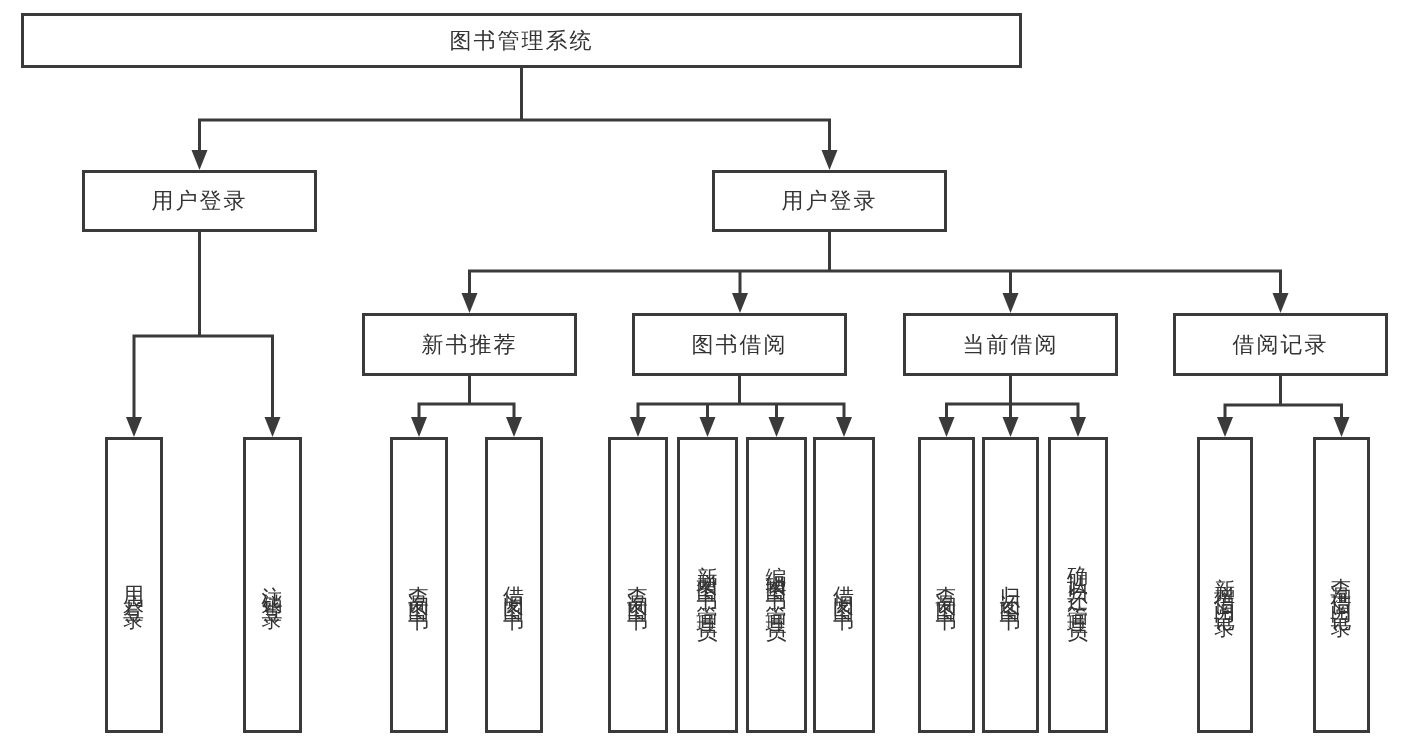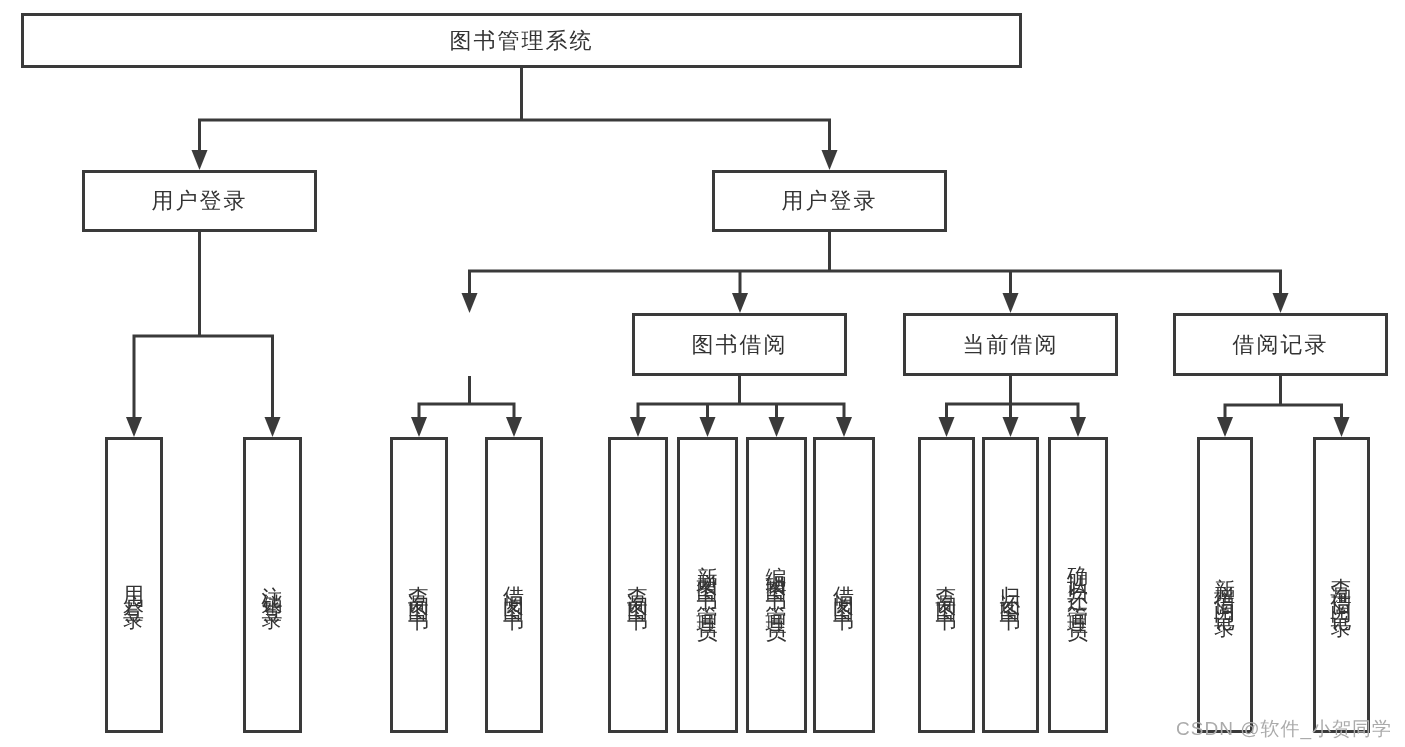--- a/index.html
+++ b/index.html
@@ -106,20 +106,21 @@
       <path d="M1217 417 L1233 417 L1225 437 Z"></path>
       <path d="M1333.5 417 L1349.5 417 L1341.5 437 Z"></path>
     </g>
   </svg>
 
   <div class="node hnode" style="left:21px; top:13px; width:1001px; height:55px;text-align:center;">图书管理系统</div>
 
   <div class="node hnode" style="left:82px; top:170px; width:235px; height:62px;">用户登录</div>
   <div class="node hnode" style="left:712px; top:170px; width:235px; height:62px;">用户登录</div>
 
+  <div class="node hnode" style="left:362px; top:313px; width:215px; height:63px;">新书推荐</div>
   <div class="node hnode" style="left:632px; top:313px; width:215px; height:63px;">图书借阅</div>
   <div class="node hnode" style="left:903px; top:313px; width:215px; height:63px;">当前借阅</div>
   <div class="node hnode" style="left:1173px; top:313px; width:215px; height:63px;">借阅记录</div>
 
   <div class="node leaf" style="left:105px; top:437px; width:58px; height:296px;">
     <span class="vtext">用户登录</span>
   </div>
   <div class="node leaf" style="left:243px; top:437px; width:59px; height:296px;">
     <span class="vtext">注销登录</span>
   </div>
@@ -154,15 +155,14 @@
     <span class="vtext">确认归还（管理员）</span>
   </div>
 
   <div class="node leaf" style="left:1197px; top:437px; width:56px; height:296px;">
     <span class="vtext">新增借阅记录</span>
   </div>
   <div class="node leaf" style="left:1313px; top:437px; width:57px; height:296px;">
     <span class="vtext">查询借阅记录</span>
   </div>
 
-  <div class="watermark">CSDN @软件_小贺同学</div>
 
 </div>
 
 </body></html>

